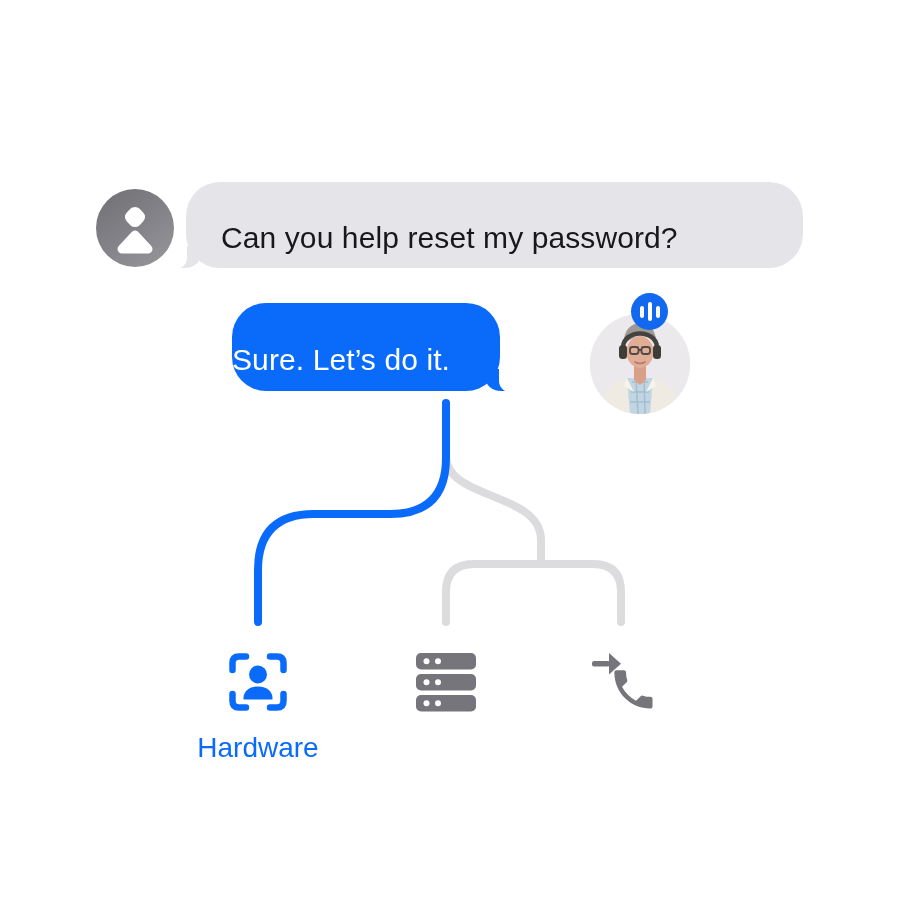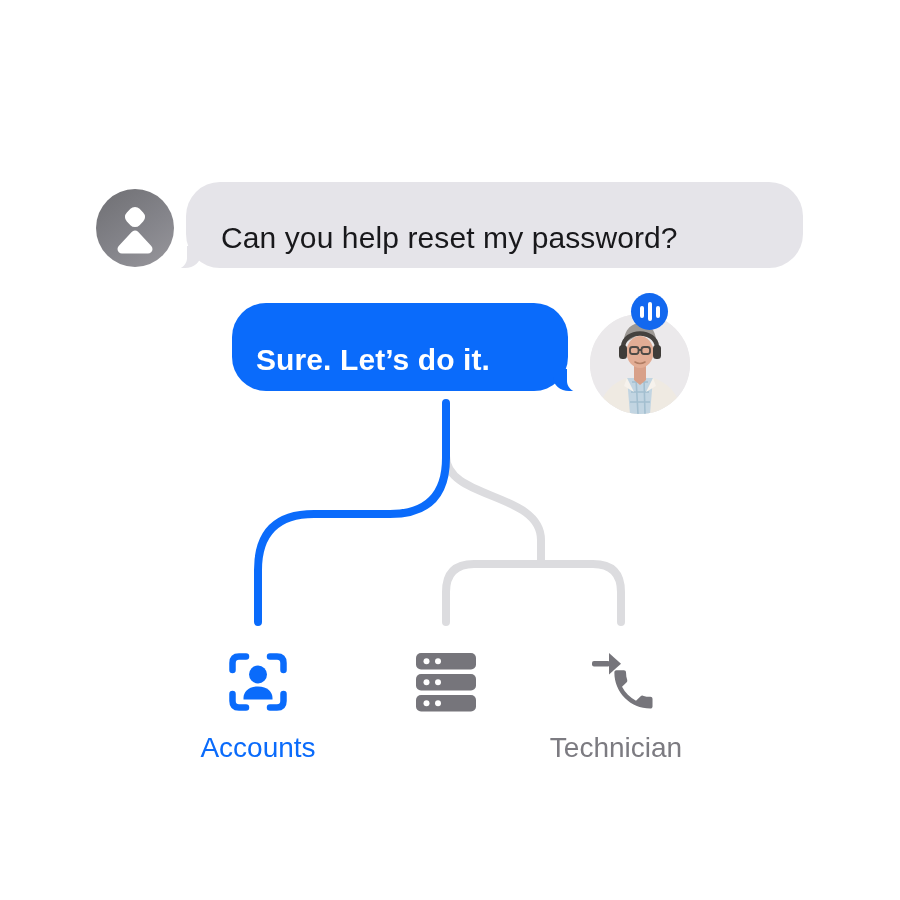--- a/index.html
+++ b/index.html
@@ -26,22 +26,22 @@
 
   .user-bubble{left:186px;top:182px;width:617px;height:86px;background:var(--bubble-gray);
     border-radius:34px 34px 34px 34px;padding-left:35px;}
   .user-bubble .bubble-text{color:var(--text-dark);}
   
   .user-bubble::before{content:"";position:absolute;left:-7px;bottom:0;width:22px;height:22px;
     background:var(--bubble-gray);border-bottom-right-radius:16px 14px;}
   .user-bubble::after{content:"";position:absolute;left:-10px;bottom:-1px;width:11px;height:24px;
     background:#fff;border-bottom-right-radius:11px;}
 
-  .agent-bubble{left:232px;top:303px;width:336px;height:88px;background:var(--blue);
-    border-radius:34px;padding-left:24px;font-weight:bold;}
+  .agent-bubble{left:232px;top:303px;width:268px;height:88px;background:var(--blue);
+    border-radius:34px;}
   .agent-bubble .bubble-text{color:#fff;}
   
   .agent-bubble::before{content:"";position:absolute;right:-7px;bottom:0;width:22px;height:22px;
     background:var(--blue);border-bottom-left-radius:16px 14px;}
   .agent-bubble::after{content:"";position:absolute;right:-10px;bottom:-1px;width:11px;height:24px;
     background:#fff;border-bottom-left-radius:11px;}
 
   
   .agent-avatar{position:absolute;left:590px;top:314px;width:100px;height:100px;border-radius:50%;
     overflow:hidden;background:#ebe9eb;}
@@ -154,16 +154,15 @@
   </svg>
 
   <svg class="option-icon" style="left:592px;top:651px" width="68" height="66" viewBox="0 0 68 66">
     <g fill="#76757b">
       <rect x="0" y="10" width="18" height="5.5" rx="2"></rect>
       <path d="M17 2 L29 12.7 L17 23.5 Z"></path>
       <path transform="translate(16,13) scale(2.12)" d="M6.62 10.79c1.44 2.83 3.76 5.14 6.59 6.59l2.2-2.21c.27-.27.67-.36 1.02-.24 1.12.37 2.33.57 3.57.57.55 0 1 .45 1 1V20c0 .55-.45 1-1 1-9.39 0-17-7.61-17-17 0-.55.45-1 1-1h3.5c.55 0 1 .45 1 1 0 1.25.2 2.45.57 3.57.11.35.03.74-.25 1.02l-2.2 2.2z"></path>
     </g>
   </svg>
 
-  <div class="option-label active" style="left:258px">Accounts</div>
-  <div class="option-label inactive" style="left:616px">Technician</div>
+  <div class="option-label active" style="left:258px">Hardware</div>
 
 </div>
 
 </body></html>

